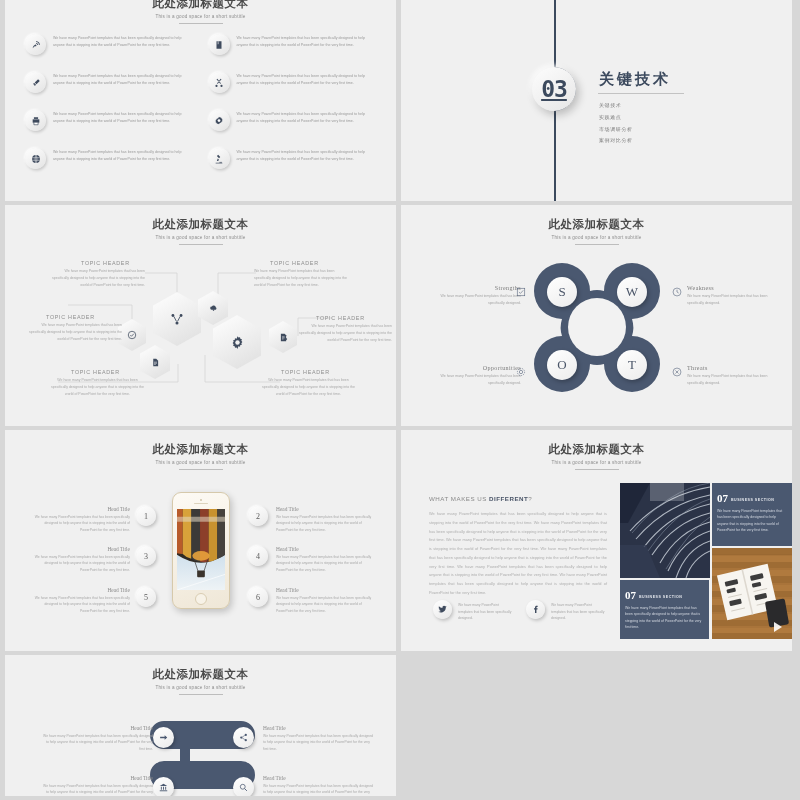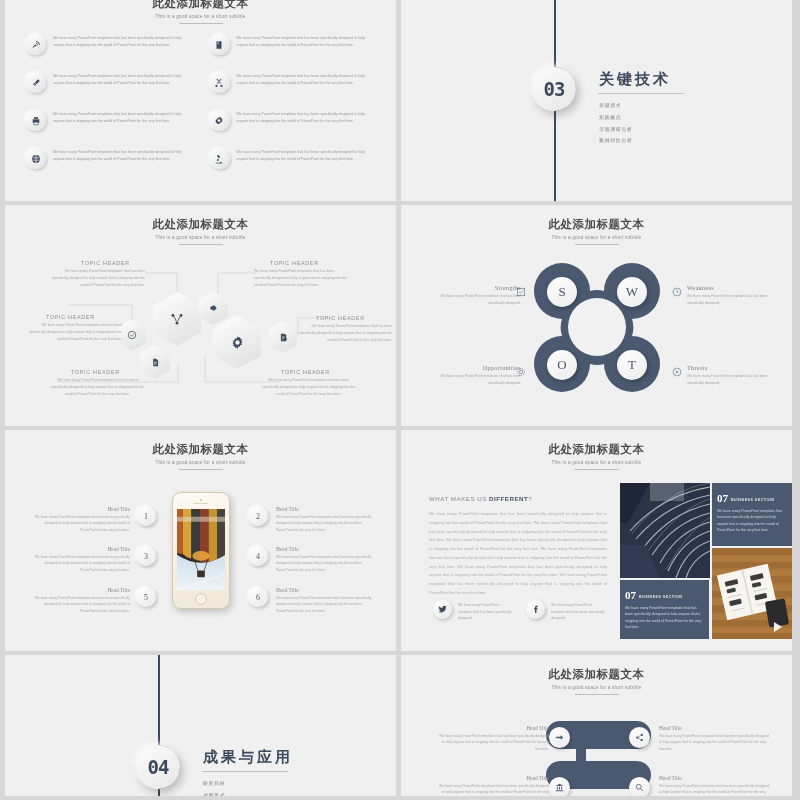--- a/index.html
+++ b/index.html
@@ -43,22 +43,23 @@
   .circ-ico svg { width:10px; height:10px; fill:#3f4b5e;}
   .ir-txt { font-size:3.6px; line-height:1.95; color:#9a9a9a; padding-top:1px;}
 
   
   .sec-line { position:absolute; top:0; bottom:0; width:1.6px; background:#3c4a5e;}
   .sec-badge {
     position:absolute; width:44px; height:44px; border-radius:50%;
     background:linear-gradient(145deg,#fdfdfd,#e6e6e6);
     box-shadow:3px 4px 9px rgba(0,0,0,.22), -2px -2px 5px rgba(255,255,255,.95);
     display:flex; align-items:center; justify-content:center;
-    font-family:"DejaVu Sans Mono", monospace; font-weight:700; font-size:19px; color:#3c4a5e;
+    font-family:"DejaVu Sans Mono", monospace; font-weight:700; font-size:23px; color:#3c4a5e;
     letter-spacing:-1px;
+    text-decoration:underline;
   }
   .sec-arc { position:absolute; width:44px; height:44px; border-radius:50%;
              border:1.6px solid #3c4a5e; clip-path:inset(0 0 0 50%);}
   .sec-h { position:absolute; font-family:"Liberation Serif", serif; font-weight:700; color:#3c4a5e;
            font-size:15px; letter-spacing:3px;}
   .sec-rule { position:absolute; height:1px; background:#c3c3c3;}
   .sec-list { position:absolute; font-size:5px; line-height:2.35; color:#7c7c7c; letter-spacing:.6px;}
 
   
   .hex { position:absolute; background:linear-gradient(150deg,#ffffff 0%,#ededed 55%,#dedede 100%);
@@ -546,31 +547,20 @@
               <path d="M16 58 H30"></path>
               <path d="M42 58 H56"></path>
           </g>
         </g>
         <rect x="55" y="52" width="20" height="26" rx="2" fill="#2a2a2c" transform="rotate(-10 65 65)"></rect>
         <path d="M62 74 l8 5 -8 5 z" fill="#ffffff" opacity=".9"></path>
       </svg>
     </div>
   </div>
 
-  <div class="slide">
-    <div class="sec-line" style="left:153px"></div>
-    <div class="sec-arc" style="left:131px; top:90px"></div>
-    <div class="sec-badge" style="left:131px; top:90px">04</div>
-    <div class="sec-h" style="left:198px; top:93px">成果与应用</div>
-    <div class="sec-rule" style="left:197px; top:116px; width:86px"></div>
-    <div class="sec-list" style="left:198px; top:123px">
-      <div>研究目标</div>
-      <div>成果形式</div>
-    </div>
-  </div>
 
   <div class="slide">
     <div class="sl-title" style="top:12px">
       <div class="t">此处添加标题文本</div>
       <div class="s">This is a good space for a short subtitle</div>
       <div class="rule"></div>
     </div>
 
     <svg style="position:absolute;left:145px;top:66px" width="105" height="80" viewBox="0 0 105 80">
       <path d="M14 0 H91 A14 14 0 0 1 91 28 H40 V40 H91 A14 14 0 0 1 91 68 H14 A14 14 0 0 1 14 40 H30 V28 H14 A14 14 0 0 1 14 0 Z" fill="#4a5870"></path>

